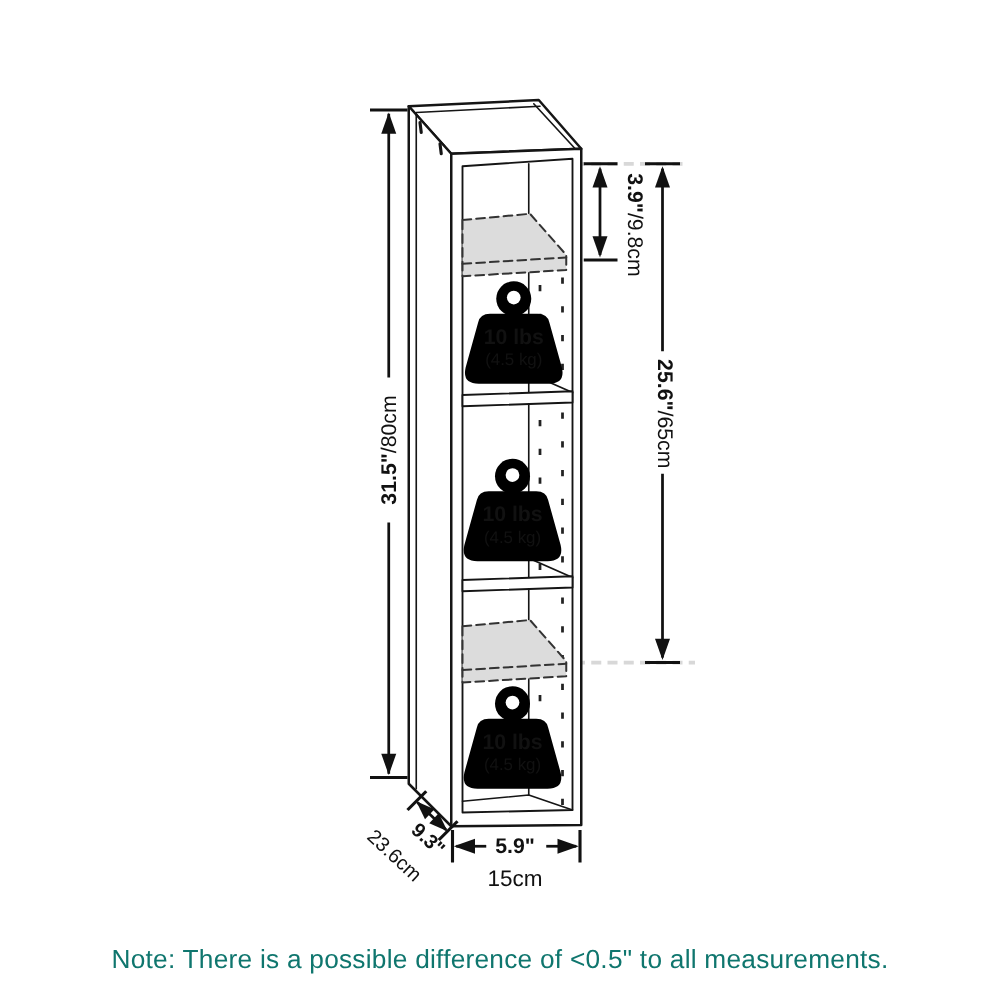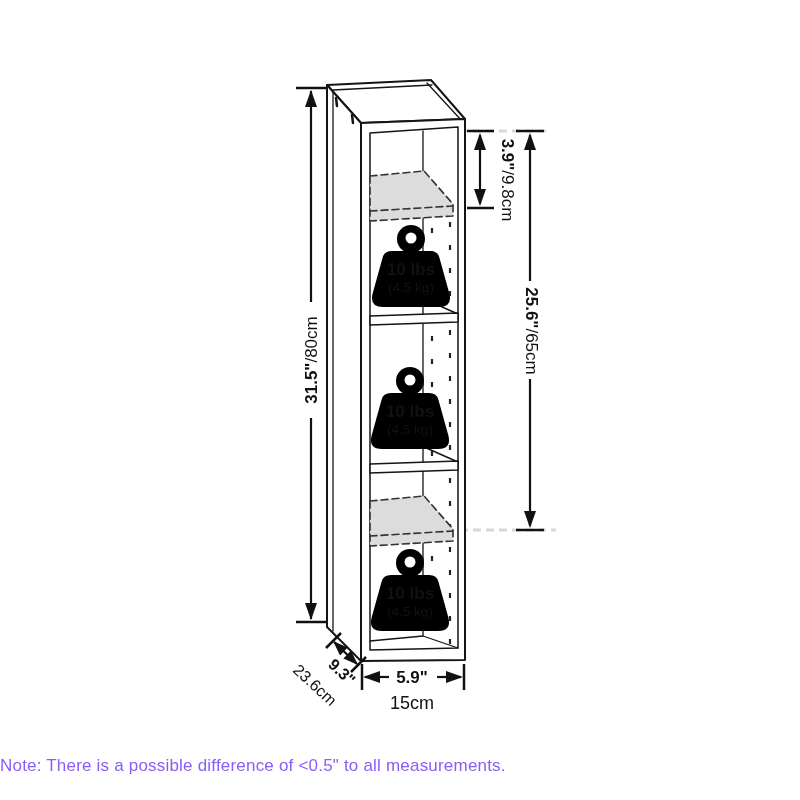--- a/index.html
+++ b/index.html
@@ -1,20 +1,20 @@
 <!DOCTYPE html>
 <html><head>
 <meta charset="utf-8">
 <style>
   html,body{margin:0;padding:0;background:#ffffff;}
   .stage{position:relative;width:800px;height:800px;background:#ffffff;overflow:hidden;
          font-family:"Liberation Sans", sans-serif;}
   svg{position:absolute;left:0;top:0;}
-  .note{position:absolute;left:0;top:756px;width:800px;
-        font-size:17px;color:#8b5cf6;letter-spacing:0.2px;}
+  .note{position:absolute;left:0;top:756px;width:800px;text-align:center;
+        font-size:21px;color:#0f766e;letter-spacing:0.2px;}
   text{fill:#111111;}
   .dim-bold{font-weight:bold;}
 </style>
 </head>
 <body>
 
 <div class="stage">
 
 <svg width="800" height="800" viewBox="0 0 800 800">
 

